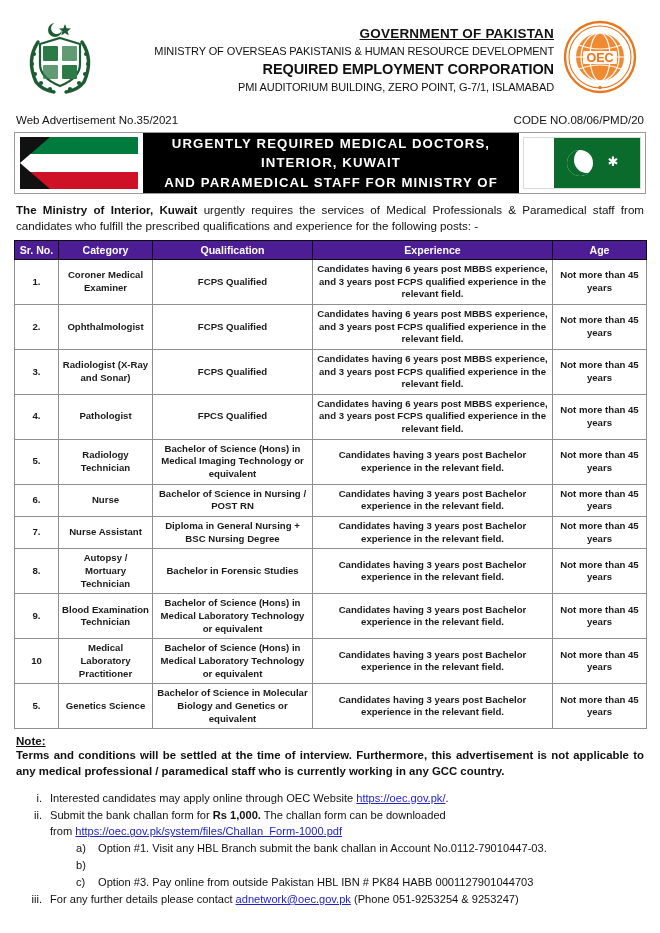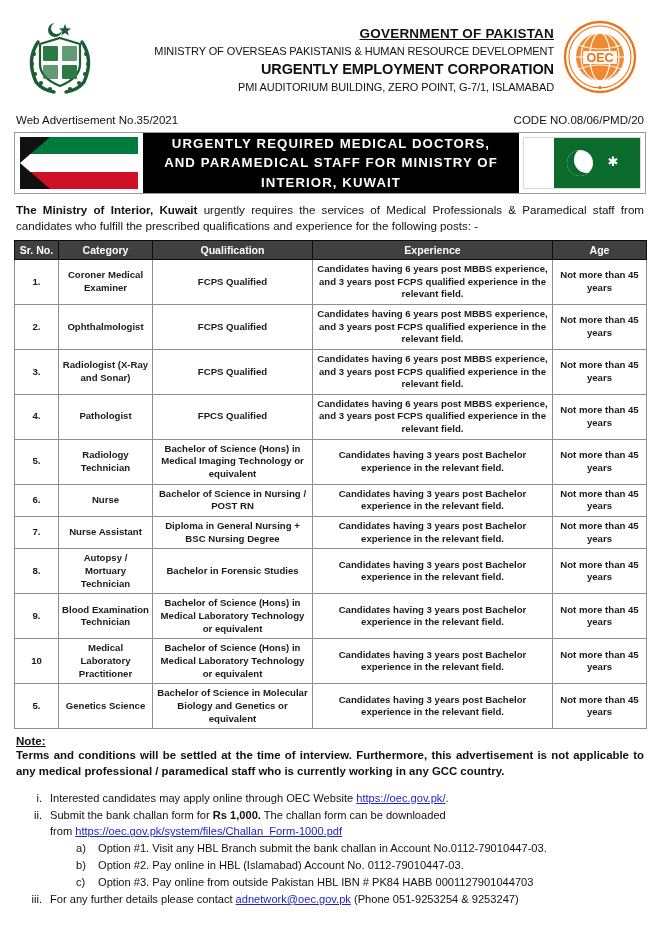--- a/index.html
+++ b/index.html
@@ -164,21 +164,21 @@
   .intro b { font-weight: bold; }
 
   
   table.jobs {
     width: 100%;
     border-collapse: collapse;
     table-layout: fixed;
     font-size: 9.6px;
   }
   table.jobs th {
-    background: #404040;
+    background: #4c1d95;
     color: #ffffff;
     font-weight: bold;
     font-size: 10.6px;
     padding: 3px 2px;
     border: 1px solid #0d0d0d;
     text-align: center;
   }
   table.jobs td {
     border: 1px solid #8e8e8e;
     padding: 3px 3px;
@@ -270,21 +270,21 @@
           <circle cx="61" cy="54" r="2.1"></circle>
             <circle cx="55" cy="63" r="2.1"></circle>
           <circle cx="46" cy="69" r="2.1"></circle>
         </g>
       </svg>
     </div>
 
     <div class="header-text">
       <div class="gov-title">GOVERNMENT OF PAKISTAN</div>
       <div class="ministry-line">MINISTRY OF OVERSEAS PAKISTANIS &amp; HUMAN RESOURCE DEVELOPMENT</div>
-      <div class="oec-title">URGENTLY EMPLOYMENT CORPORATION</div>
+      <div class="oec-title">REQUIRED EMPLOYMENT CORPORATION</div>
       <div class="address-line">PMI AUDITORIUM BUILDING, ZERO POINT, G-7/1, ISLAMABAD</div>
     </div>
 
     <div class="logo-box">
       <svg class="oec-svg" width="74" height="74" viewBox="0 0 74 74" aria-hidden="true">
         <circle cx="37" cy="37" r="35" fill="#ffffff" stroke="#e8761f" stroke-width="2.4"></circle>
         <circle cx="37" cy="37" r="31" fill="#ffffff" stroke="#e8761f" stroke-width="1.1"></circle>
         <circle cx="37" cy="37" r="24" fill="#ef8a33"></circle>
         <g fill="none" stroke="#ffffff" stroke-width="1.2" opacity=".95">
           <ellipse cx="37" cy="37" rx="10" ry="24"></ellipse>
@@ -309,22 +309,22 @@
     <div class="flag-cell">
       <div class="kw-flag">
         <div class="kw-stripe kw-green"></div>
         <div class="kw-stripe kw-white"></div>
         <div class="kw-stripe kw-red"></div>
         <div class="kw-tri"></div>
       </div>
     </div>
     <div class="banner-text">
       <div>URGENTLY REQUIRED MEDICAL DOCTORS,</div>
+      <div>INTERIOR, KUWAIT</div>
       <div>AND PARAMEDICAL STAFF FOR MINISTRY OF</div>
-      <div>INTERIOR, KUWAIT</div>
     </div>
     <div class="flag-cell right">
       <div class="pk-flagwrap">
         <div class="pk-white"></div>
         <div class="pk-green">
           <div class="pk-crescent"></div>
           <div class="pk-star">✱</div>
         </div>
       </div>
     </div>
@@ -448,21 +448,20 @@
     </div>
 
     <div class="cont-line"><span>from </span><span class="link-plain">https://oec.gov.pk/system/files/Challan_Form-1000.pdf</span></div>
 
     <div class="sub-item">
       <span class="sub-marker">a)</span>
       <span>Option #1. Visit any HBL Branch submit the bank challan in Account No.0112-79010447-03.</span>
     </div>
     <div class="sub-item">
       <span class="sub-marker">b)</span>
-      <span>Option #2. Pay online in HBL (Islamabad) Account No. 0112-79010447-03.</span>
     </div>
     <div class="sub-item">
       <span class="sub-marker">c)</span>
       <span>Option #3. Pay online from outside Pakistan HBL IBN # PK84 HABB 0001127901044703</span>
     </div>
 
     <div class="instr-item">
       <span class="instr-marker">iii.</span>
       <span class="instr-text"><span>For any further details please contact </span><span class="link-plain">adnetwork@oec.gov.pk</span><span>  (Phone 051-9253254 &amp; 9253247)</span></span>
     </div>

